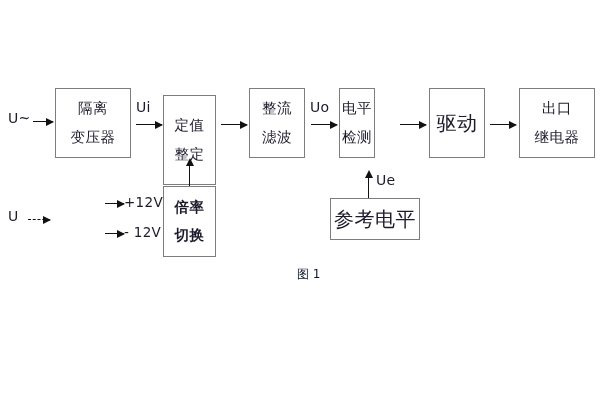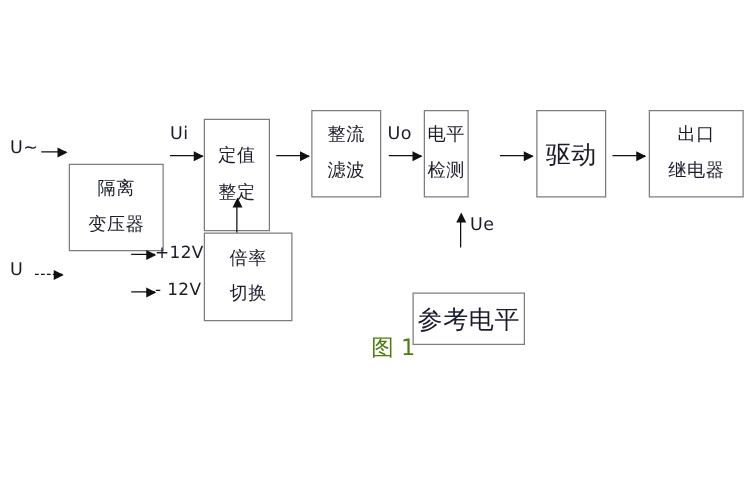--- a/index.html
+++ b/index.html
@@ -52,22 +52,22 @@
     color: #1b1b2b;
     font-size: 14px;
     white-space: nowrap;
     letter-spacing: 0.3px;
   }
   .label.small {
     font-size: 13.5px;
   }
   .caption {
     position: absolute;
-    color: #4d7c0f;
-    font-size: 18px;
+    color: #0f172a;
+    font-size: 12px;
     white-space: nowrap;
   }
   
   .arrow-h {
     position: absolute;
     height: 0;
     border-top: 1.6px solid #111111;
   }
   .arrow-h::after {
     content: "";
@@ -103,21 +103,21 @@
   }
 </style>
 </head>
 <body>
 
 <div id="canvas">
 
   <div class="label" style="left:8px; top:110px;">U~</div>
   <div class="arrow-h" style="left:33px; top:121px; width:20px;"></div>
 
-  <div class="block" style="left:55px; top:88px; width:76px; height:70px;margin-top:43px;">
+  <div class="block" style="left:55px; top:88px; width:76px; height:70px;">
     <span class="ln">隔离</span>
     <span class="ln">变压器</span>
   </div>
 
   <div class="label" style="left:136px; top:99px;">Ui</div>
   <div class="arrow-h" style="left:136px; top:124px; width:26px;"></div>
 
   <div class="block" style="left:163px; top:95px; width:53px; height:90px;">
     <span class="ln">定值</span>
     <span class="ln">整定</span>
@@ -154,28 +154,28 @@
   <div class="label" style="left:8px; top:208px;">U</div>
   <div class="arrow-h dashed" style="left:28px; top:219px; width:22px;"></div>
 
 
   <div class="arrow-h" style="left:105px; top:203px; width:19px;"></div>
   <div class="label small" style="left:124px; top:194px;">+12V</div>
 
   <div class="arrow-h" style="left:105px; top:233px; width:19px;"></div>
   <div class="label small" style="left:124px; top:224px;">- 12V</div>
 
-  <div class="block" style="left:163px; top:186px; width:71px; height:71px;">
+  <div class="block" style="left:163px; top:186px; width:53px; height:71px;font-weight:bold;">
     <span class="ln">倍率</span>
     <span class="ln">切换</span>
   </div>
 
   <div class="arrow-v-up" style="left:189px; top:165px; height:21px;"></div>
 
-  <div class="block single" style="left:330px; top:198px; width:90px; height:42px;margin-top:36px;">
+  <div class="block single" style="left:330px; top:198px; width:90px; height:42px;">
     <span class="ln">参考电平</span>
   </div>
 
   <div class="arrow-v-up" style="left:368px; top:177px; height:21px;"></div>
   <div class="label" style="left:376px; top:172px;">Ue</div>
 
   <div class="caption" style="left:297px; top:266px;">图 1</div>
 
 </div>
 

